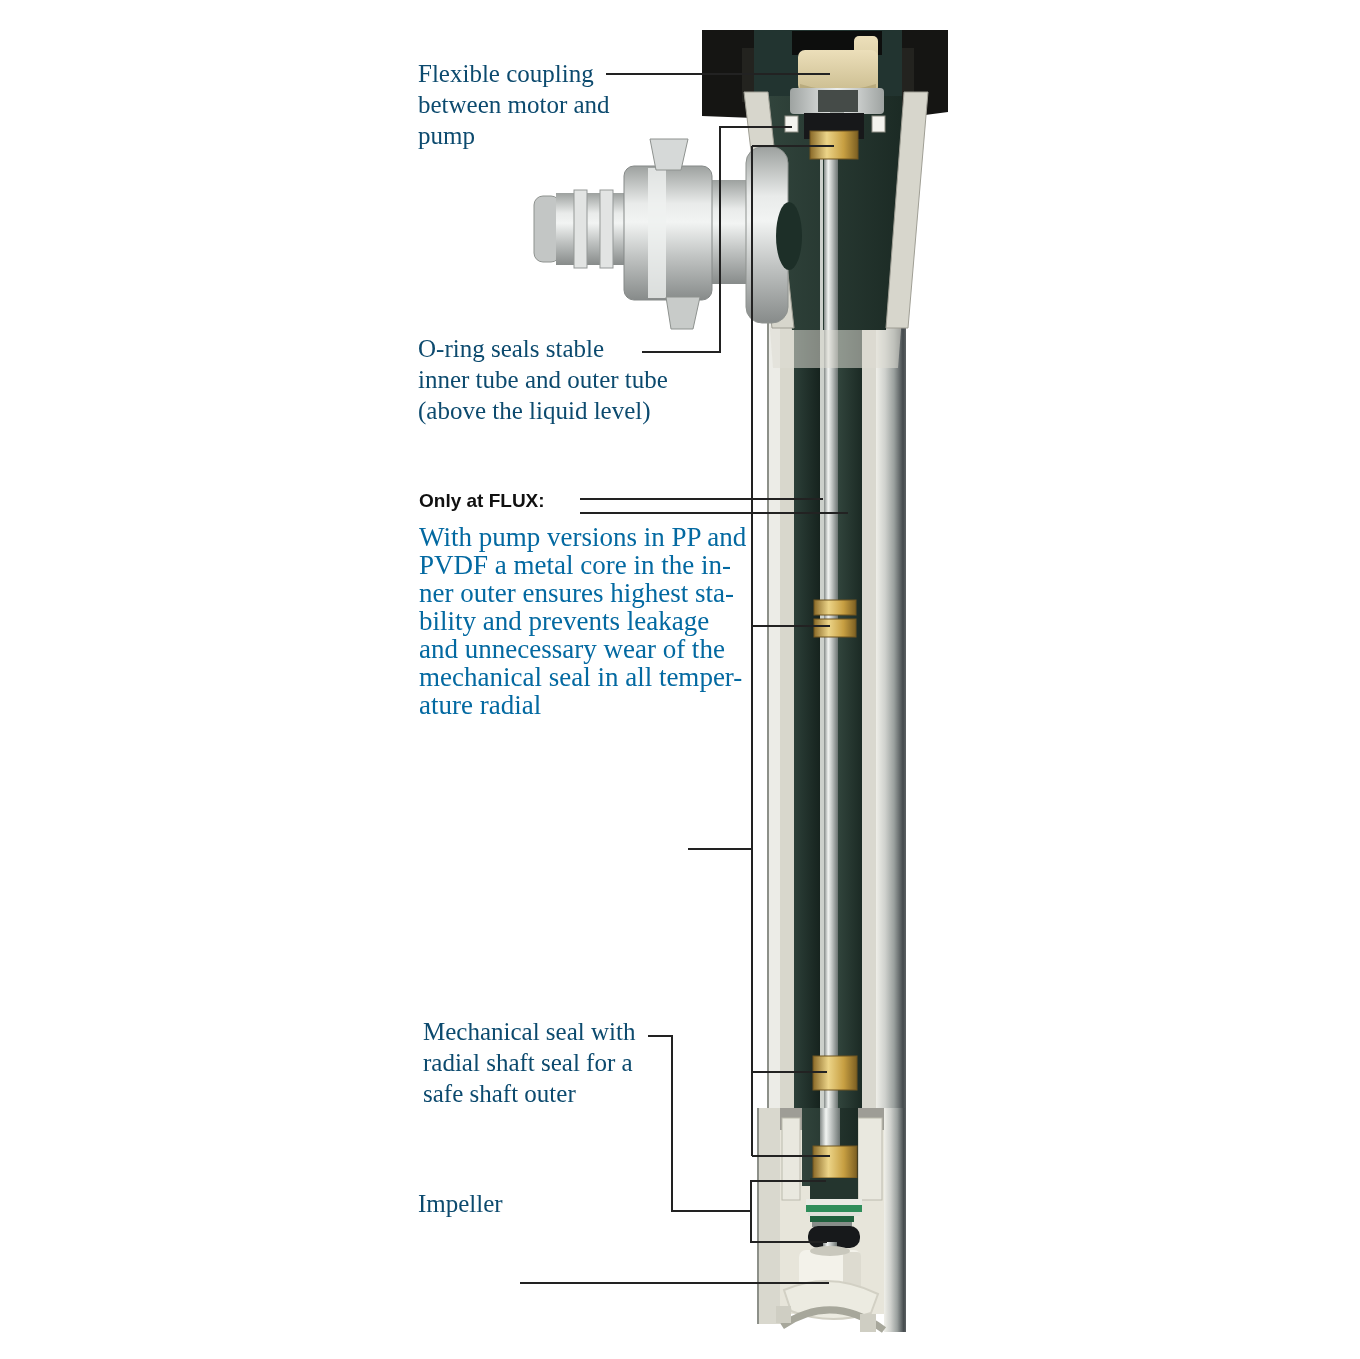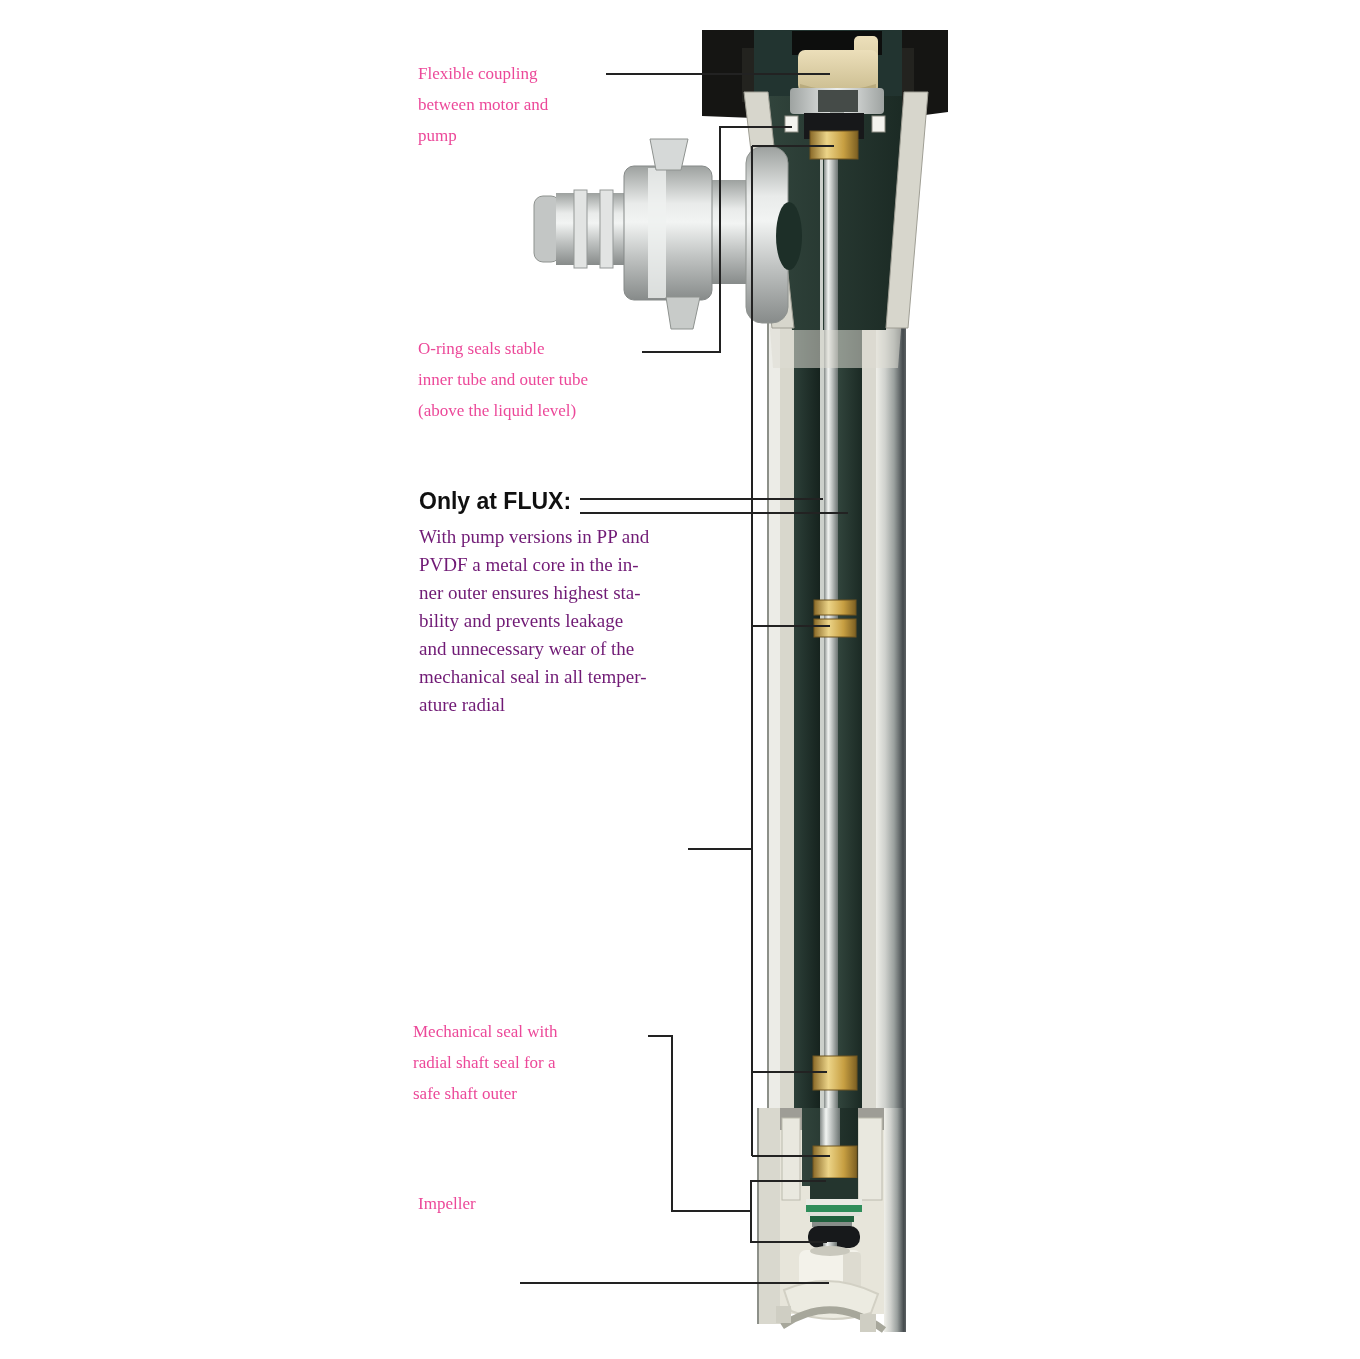--- a/index.html
+++ b/index.html
@@ -1,23 +1,23 @@
 <!DOCTYPE html>
 <html><head>
 <meta charset="utf-8">
 <style>
   html,body{margin:0;padding:0;background:#ffffff;}
   #canvas{position:relative;width:1360px;height:1359px;background:#ffffff;overflow:hidden;
           font-family:"Liberation Serif", serif;color:#161616;}
   #art{position:absolute;left:0;top:0;}
-  .label{position:absolute;font-size:17px;line-height:31px;color:#ec4899;}
+  .label{position:absolute;font-size:25px;line-height:31px;color:#0c4a6e;}
   .label div{white-space:nowrap;}
   .flux-heading{position:absolute;font-family:"Liberation Sans",sans-serif;font-weight:700;
-                font-size:23px;line-height:28px;color:#101010;white-space:nowrap;}
-  .flux-body{position:absolute;font-size:19px;line-height:28px;color:#701a75;}
+                font-size:19px;line-height:28px;color:#101010;white-space:nowrap;}
+  .flux-body{position:absolute;font-size:27px;line-height:28px;color:#0369a1;}
   .flux-body div{white-space:nowrap;}
 </style>
 </head>
 <body>
 
 <div id="canvas">
 
   <svg id="art" width="1360" height="1359" viewBox="0 0 1360 1359">
     <defs>
       <linearGradient id="gTealL" x1="0" y1="0" x2="1" y2="0">
@@ -205,21 +205,21 @@
     <div>With pump versions in PP and</div>
     <div>PVDF a metal core in the in-</div>
     <div>ner outer ensures highest sta-</div>
     <div>bility and prevents leakage</div>
     <div>and unnecessary wear of the</div>
     <div>mechanical seal in all temper-</div>
     <div>ature radial</div>
   </div>
 
 
-  <div class="label" style="left:413px;top:1016px">
+  <div class="label" style="left:423px;top:1016px">
     <div>Mechanical seal with</div>
     <div>radial shaft seal for a</div>
     <div>safe shaft outer</div>
   </div>
 
   <div class="label" style="left:418px;top:1188px">
     <div>Impeller</div>
   </div>
 
 </div>

